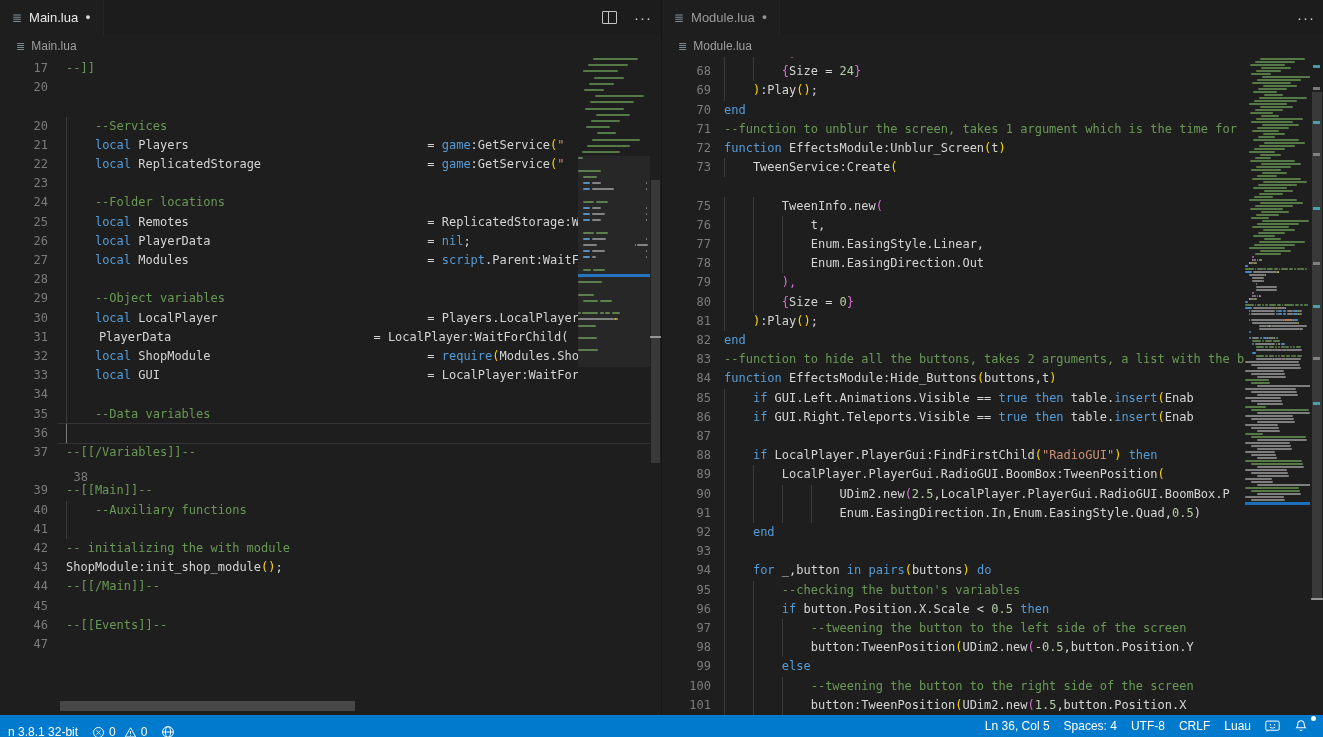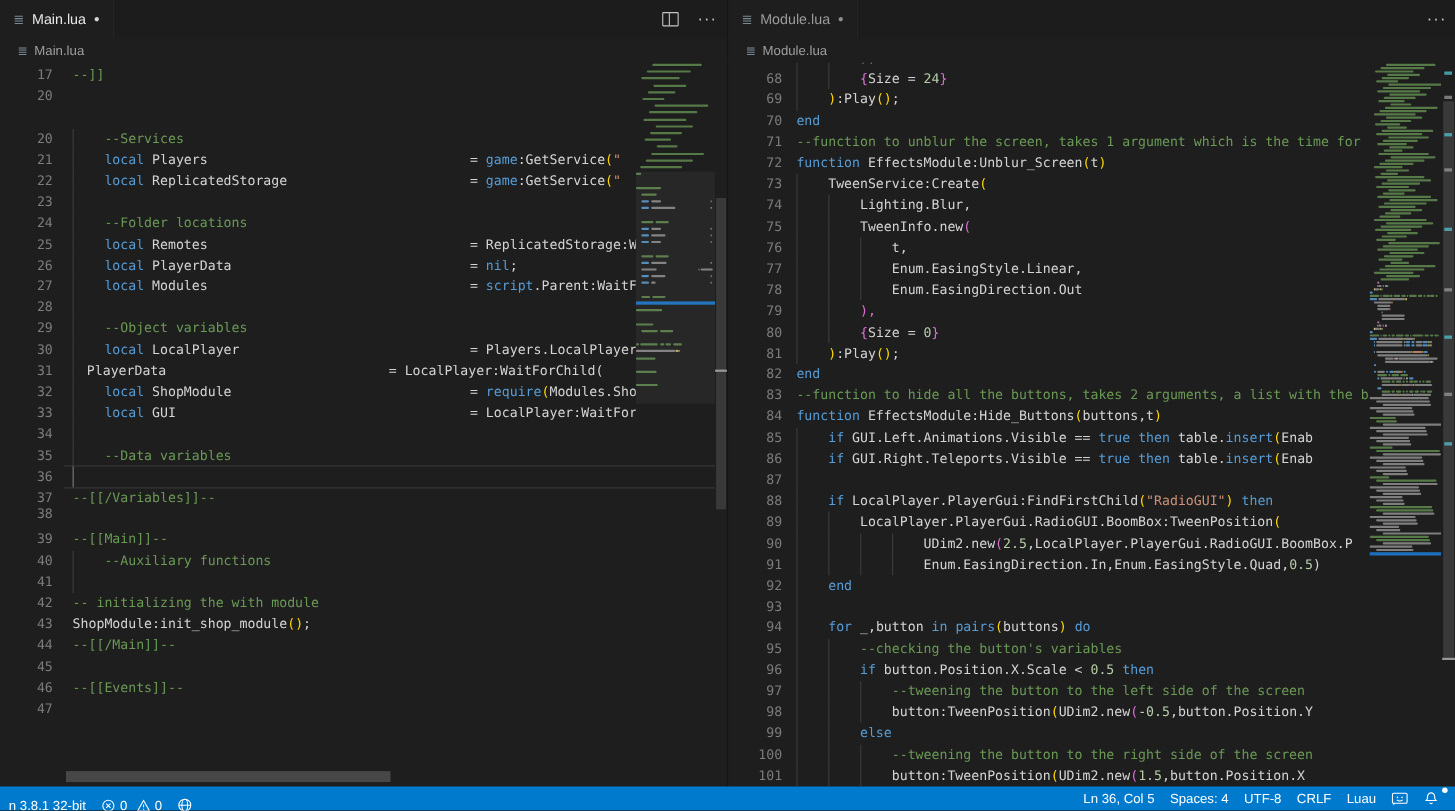--- a/index.html
+++ b/index.html
@@ -85,28 +85,28 @@
           <div class="row" style="top: 78.8px; width: 100%;"><span class="g" style="left: 66px;"></span><span class="ln" style="width: 48px;">21</span><span class="code" style="margin-left: 18px;"><span class="t-d">    </span><span class="t-k">local</span><span class="t-d"> Players                                 = </span><span class="t-k">game</span><span class="t-d">:GetService</span><span class="t-p1">(</span><span class="t-s">"</span></span></div>
           <div class="row" style="top: 98px; width: 100%;"><span class="g" style="left: 66px;"></span><span class="ln" style="width: 48px;">22</span><span class="code" style="margin-left: 18px;"><span class="t-d">    </span><span class="t-k">local</span><span class="t-d"> ReplicatedStorage                       = </span><span class="t-k">game</span><span class="t-d">:GetService</span><span class="t-p1">(</span><span class="t-s">"</span></span></div>
           <div class="row" style="top: 117.2px; width: 100%;"><span class="g" style="left: 66px;"></span><span class="ln" style="width: 48px;">23</span><span class="code" style="margin-left: 18px;"></span></div>
           <div class="row" style="top: 136.4px; width: 100%;"><span class="g" style="left: 66px;"></span><span class="ln" style="width: 48px;">24</span><span class="code" style="margin-left: 18px;"><span class="t-c">    --Folder locations</span></span></div>
           <div class="row" style="top: 155.6px; width: 100%;"><span class="g" style="left: 66px;"></span><span class="ln" style="width: 48px;">25</span><span class="code" style="margin-left: 18px;"><span class="t-d">    </span><span class="t-k">local</span><span class="t-d"> Remotes                                 = ReplicatedStorage:Wait</span></span></div>
           <div class="row" style="top: 174.8px; width: 100%;"><span class="g" style="left: 66px;"></span><span class="ln" style="width: 48px;">26</span><span class="code" style="margin-left: 18px;"><span class="t-d">    </span><span class="t-k">local</span><span class="t-d"> PlayerData                              = </span><span class="t-k">nil</span><span class="t-d">;</span></span></div>
           <div class="row" style="top: 194px; width: 100%;"><span class="g" style="left: 66px;"></span><span class="ln" style="width: 48px;">27</span><span class="code" style="margin-left: 18px;"><span class="t-d">    </span><span class="t-k">local</span><span class="t-d"> Modules                                 = </span><span class="t-k">script</span><span class="t-d">.Parent:WaitForChild(</span></span></div>
           <div class="row" style="top: 213.2px; width: 100%;"><span class="g" style="left: 66px;"></span><span class="ln" style="width: 48px;">28</span><span class="code" style="margin-left: 18px;"></span></div>
           <div class="row" style="top: 232.4px; width: 100%;"><span class="g" style="left: 66px;"></span><span class="ln" style="width: 48px;">29</span><span class="code" style="margin-left: 18px;"><span class="t-c">    --Object variables</span></span></div>
           <div class="row" style="top: 251.6px; width: 100%;"><span class="g" style="left: 66px;"></span><span class="ln" style="width: 48px;">30</span><span class="code" style="margin-left: 18px;"><span class="t-d">    </span><span class="t-k">local</span><span class="t-d"> LocalPlayer                             = Players.LocalPlayer</span></span></div>
-          <div class="row" style="top: 270.8px; width: 100%;"><span class="g" style="left: 66px;"></span><span class="ln" style="width: 48px;">31</span><span class="code" style="margin-left: 2px;"><span class="t-d">    PlayerData                            = LocalPlayer:WaitForChild(</span></span></div>
+          <div class="row" style="top: 270.8px; width: 100%;"><span class="g" style="left: 66px;"></span><span class="ln" style="width: 48px;">31</span><span class="code" style="margin-left: 22px;"><span class="t-d">    PlayerData                            = LocalPlayer:WaitForChild(</span></span></div>
           <div class="row" style="top: 290px; width: 100%;"><span class="g" style="left: 66px;"></span><span class="ln" style="width: 48px;">32</span><span class="code" style="margin-left: 18px;"><span class="t-d">    </span><span class="t-k">local</span><span class="t-d"> ShopModule                              = </span><span class="t-k">require</span><span class="t-p1">(</span><span class="t-d">Modules.ShopModule</span></span></div>
           <div class="row" style="top: 309.2px; width: 100%;"><span class="g" style="left: 66px;"></span><span class="ln" style="width: 48px;">33</span><span class="code" style="margin-left: 18px;"><span class="t-d">    </span><span class="t-k">local</span><span class="t-d"> GUI                                     = LocalPlayer:WaitForChild(</span></span></div>
           <div class="row" style="top: 328.4px; width: 100%;"><span class="g" style="left: 66px;"></span><span class="ln" style="width: 48px;">34</span><span class="code" style="margin-left: 18px;"></span></div>
           <div class="row" style="top: 347.6px; width: 100%;"><span class="g" style="left: 66px;"></span><span class="ln" style="width: 48px;">35</span><span class="code" style="margin-left: 18px;"><span class="t-c">    --Data variables</span></span></div>
           <div class="row" style="top: 366.8px; width: 100%;"><span class="g ag" style="left: 66px;"></span><span class="ln" style="width: 48px;">36</span><span class="code" style="margin-left: 18px;"></span></div>
           <div class="row" style="top: 386px; width: 100%;"><span class="ln" style="width: 48px;">37</span><span class="code" style="margin-left: 18px;"><span class="t-c">--[[/Variables]]--</span></span></div>
-          <div class="row" style="top: 401px; width: 100%;"><span class="ln" style="width: 48px;">38</span><span class="code" style="margin-left: 18px;"></span></div>
+          <div class="row" style="top: 411px; width: 100%; padding-left: 40px;"><span class="ln" style="width: 48px;">38</span><span class="code" style="margin-left: 18px;"></span></div>
           <div class="row" style="top: 424.4px; width: 100%;"><span class="ln" style="width: 48px;">39</span><span class="code" style="margin-left: 18px;"><span class="t-c">--[[Main]]--</span></span></div>
           <div class="row" style="top: 443.6px; width: 100%;"><span class="g" style="left: 66px;"></span><span class="ln" style="width: 48px;">40</span><span class="code" style="margin-left: 18px;"><span class="t-c">    --Auxiliary functions</span></span></div>
           <div class="row" style="top: 462.8px; width: 100%;"><span class="g" style="left: 66px;"></span><span class="ln" style="width: 48px;">41</span><span class="code" style="margin-left: 18px;"></span></div>
           <div class="row" style="top: 482px; width: 100%;"><span class="ln" style="width: 48px;">42</span><span class="code" style="margin-left: 18px;"><span class="t-c">-- initializing the with module</span></span></div>
           <div class="row" style="top: 501.2px; width: 100%;"><span class="ln" style="width: 48px;">43</span><span class="code" style="margin-left: 18px;"><span class="t-d">ShopModule:init_shop_module</span><span class="t-p1">()</span><span class="t-d">;</span></span></div>
           <div class="row" style="top: 520.4px; width: 100%;"><span class="ln" style="width: 48px;">44</span><span class="code" style="margin-left: 18px;"><span class="t-c">--[[/Main]]--</span></span></div>
           <div class="row" style="top: 539.6px; width: 100%;"><span class="ln" style="width: 48px;">45</span><span class="code" style="margin-left: 18px;"></span></div>
           <div class="row" style="top: 558.8px; width: 100%;"><span class="ln" style="width: 48px;">46</span><span class="code" style="margin-left: 18px;"><span class="t-c">--[[Events]]--</span></span></div>
           <div class="row" style="top: 578px; width: 100%;"><span class="ln" style="width: 48px;">47</span><span class="code" style="margin-left: 18px;"></span></div>
         </div>
@@ -206,21 +206,20 @@
     </div>
     <div class="editor">
       <div class="lines" id="linesR" style="width:583px;">
           <div class="row" style="top: -14px; width: 100%;"><span class="g" style="left: 62px;"></span><span class="g" style="left: 90.8984px;"></span><span class="ln" style="width: 49px;">67</span><span class="code" style="margin-left: 13px;"><span class="t-d">        </span><span class="t-p2">),</span></span></div>
           <div class="row" style="top: 5.2px; width: 100%;"><span class="g" style="left: 62px;"></span><span class="g" style="left: 90.8984px;"></span><span class="ln" style="width: 49px;">68</span><span class="code" style="margin-left: 13px;"><span class="t-d">        </span><span class="t-p2">{</span><span class="t-d">Size = </span><span class="t-n">24</span><span class="t-p2">}</span></span></div>
           <div class="row" style="top: 24.4px; width: 100%;"><span class="g" style="left: 62px;"></span><span class="ln" style="width: 49px;">69</span><span class="code" style="margin-left: 13px;"><span class="t-d">    </span><span class="t-p1">)</span><span class="t-d">:Play</span><span class="t-p1">()</span><span class="t-d">;</span></span></div>
           <div class="row" style="top: 43.6px; width: 100%;"><span class="ln" style="width: 49px;">70</span><span class="code" style="margin-left: 13px;"><span class="t-k">end</span></span></div>
           <div class="row" style="top: 62.8px; width: 100%;"><span class="ln" style="width: 49px;">71</span><span class="code" style="margin-left: 13px;"><span class="t-c">--function to unblur the screen, takes 1 argument which is the time for</span></span></div>
           <div class="row" style="top: 82px; width: 100%;"><span class="ln" style="width: 49px;">72</span><span class="code" style="margin-left: 13px;"><span class="t-k">function</span><span class="t-d"> EffectsModule:Unblur_Screen</span><span class="t-p1">(</span><span class="t-d">t</span><span class="t-p1">)</span></span></div>
           <div class="row" style="top: 101.2px; width: 100%;"><span class="g" style="left: 62px;"></span><span class="ln" style="width: 49px;">73</span><span class="code" style="margin-left: 13px;"><span class="t-d">    TweenService:Create</span><span class="t-p1">(</span></span></div>
-          <div class="row" style="top: 120.4px; width: 100%;"><span class="g" style="left: 62px;"></span><span class="g" style="left: 90.8984px;"></span><span class="ln" style="width: 49px;">74</span><span class="code" style="margin-left: 13px;"><span class="t-d">        Lighting.Blur,</span></span></div>
           <div class="row" style="top: 139.6px; width: 100%;"><span class="g" style="left: 62px;"></span><span class="g" style="left: 90.8984px;"></span><span class="ln" style="width: 49px;">75</span><span class="code" style="margin-left: 13px;"><span class="t-d">        TweenInfo.new</span><span class="t-p2">(</span></span></div>
           <div class="row" style="top: 158.8px; width: 100%;"><span class="g" style="left: 62px;"></span><span class="g" style="left: 90.8984px;"></span><span class="g" style="left: 119.797px;"></span><span class="ln" style="width: 49px;">76</span><span class="code" style="margin-left: 13px;"><span class="t-d">            t,</span></span></div>
           <div class="row" style="top: 178px; width: 100%;"><span class="g" style="left: 62px;"></span><span class="g" style="left: 90.8984px;"></span><span class="g" style="left: 119.797px;"></span><span class="ln" style="width: 49px;">77</span><span class="code" style="margin-left: 13px;"><span class="t-d">            Enum.EasingStyle.Linear,</span></span></div>
           <div class="row" style="top: 197.2px; width: 100%;"><span class="g" style="left: 62px;"></span><span class="g" style="left: 90.8984px;"></span><span class="g" style="left: 119.797px;"></span><span class="ln" style="width: 49px;">78</span><span class="code" style="margin-left: 13px;"><span class="t-d">            Enum.EasingDirection.Out</span></span></div>
           <div class="row" style="top: 216.4px; width: 100%;"><span class="g" style="left: 62px;"></span><span class="g" style="left: 90.8984px;"></span><span class="ln" style="width: 49px;">79</span><span class="code" style="margin-left: 13px;"><span class="t-d">        </span><span class="t-p2">),</span></span></div>
           <div class="row" style="top: 235.6px; width: 100%;"><span class="g" style="left: 62px;"></span><span class="g" style="left: 90.8984px;"></span><span class="ln" style="width: 49px;">80</span><span class="code" style="margin-left: 13px;"><span class="t-d">        </span><span class="t-p2">{</span><span class="t-d">Size = </span><span class="t-n">0</span><span class="t-p2">}</span></span></div>
           <div class="row" style="top: 254.8px; width: 100%;"><span class="g" style="left: 62px;"></span><span class="ln" style="width: 49px;">81</span><span class="code" style="margin-left: 13px;"><span class="t-d">    </span><span class="t-p1">)</span><span class="t-d">:Play</span><span class="t-p1">()</span><span class="t-d">;</span></span></div>
           <div class="row" style="top: 274px; width: 100%;"><span class="ln" style="width: 49px;">82</span><span class="code" style="margin-left: 13px;"><span class="t-k">end</span></span></div>
           <div class="row" style="top: 293.2px; width: 100%;"><span class="ln" style="width: 49px;">83</span><span class="code" style="margin-left: 13px;"><span class="t-c">--function to hide all the buttons, takes 2 arguments, a list with the b</span></span></div>
           <div class="row" style="top: 312.4px; width: 100%;"><span class="ln" style="width: 49px;">84</span><span class="code" style="margin-left: 13px;"><span class="t-k">function</span><span class="t-d"> EffectsModule:Hide_Buttons</span><span class="t-p1">(</span><span class="t-d">buttons,t</span><span class="t-p1">)</span></span></div>

